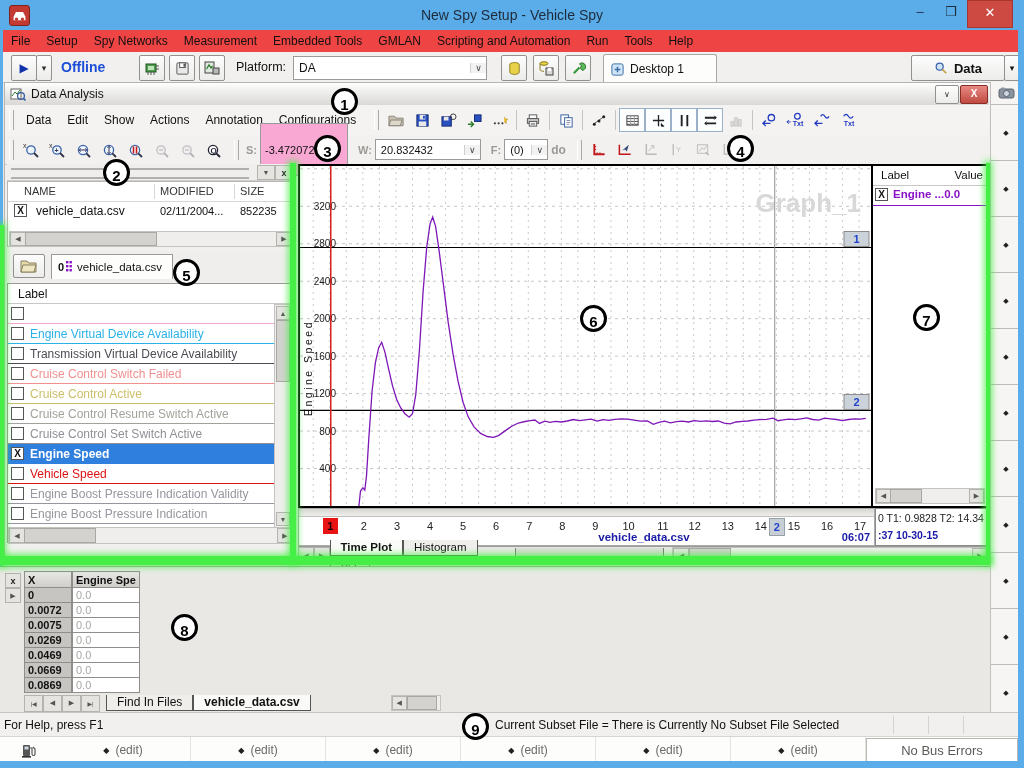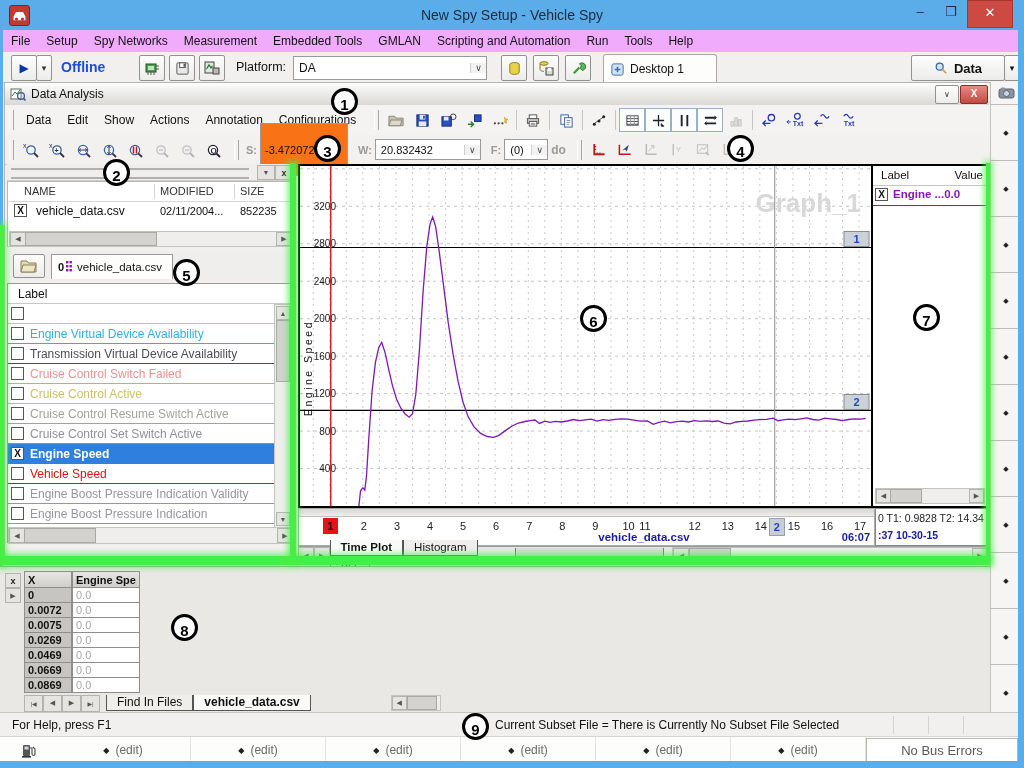--- a/index.html
+++ b/index.html
@@ -6,41 +6,41 @@
   #screen{position:relative;width:1024px;height:768px;overflow:hidden;
     font-family:"Liberation Sans",sans-serif;font-size:12px;color:#111;background:#e9e8e5}
   .abs{position:absolute}
   .flex{display:flex;align-items:center}
   
   .titlebar{left:0;top:0;width:1024px;height:30px;background:#5badea}
   .title-text{width:100%;text-align:center;line-height:30px;font-size:14px;color:#1d2b3a}
   .winbtn{top:0;height:26px;text-align:center;line-height:24px;color:#1d2b3a;font-size:13px}
   .winbtn.close{background:#cc4a42;color:#fff;border:1px solid #a83730}
   
-  .menubar{left:3px;top:30px;width:1015px;height:22px;background:#f0abfc;border-bottom:1px solid #d9d8d6}
+  .menubar{left:3px;top:30px;width:1015px;height:22px;background:#ef4444;border-bottom:1px solid #d9d8d6}
   .menu-item{padding:0 8px;line-height:22px;display:inline-block;cursor:default}
   
   .toolbar{left:3px;top:52px;width:1015px;height:30px;background:#f1f0ee;border-bottom:1px solid #cfcecb}
   .b3{background:linear-gradient(#fdfdfd,#ececea);border:1px solid #919191;border-radius:2px;
       display:inline-flex;align-items:center;justify-content:center}
   .combo{background:#fff;border:1px solid #9a9a9a;display:flex;align-items:center;font-size:12px}
   .combo .val{flex:1;padding:0 5px;white-space:nowrap;overflow:hidden}
   .combo .chev{width:15px;text-align:center;color:#444;font-size:9px;border-left:1px solid #d0d0d0;background:#f2f2f2}
   
   #da{left:4px;top:82px;width:986px;height:480px;background:#f1f0ee;border:1px solid #b6b5b2}
   .da-title{left:0;top:0;width:984px;height:22px;background:linear-gradient(#fefefe,#d9d8d5);
     border-bottom:1px solid #bdbcb9}
   .da-menurow{left:0;top:22px;width:984px;height:30px;background:#f4f3f1;border-bottom:1px solid #d4d3d0}
   .da-tb2{left:0;top:52px;width:984px;height:29px;background:#f2f1ef;border-bottom:1px solid #c9c8c5}
   .grip{width:3px;height:20px;border-left:1px solid #fff;border-right:1px solid #a8a8a8;margin:0 4px}
   .tbtn{width:24px;height:22px;display:inline-flex;align-items:center;justify-content:center;border:1px solid transparent}
   .tbtn.pressed{border:1px solid #9ab0c6;background:#fcfdff}
   .vsep{width:1px;height:20px;background:#c6c5c2;margin:0 3px}
   .glabel{color:#9a9a96;font-weight:bold;font-size:11px;margin:0 3px}
-  .field{background:#f97316;border:1px solid #9a9a9a;font-size:11px;padding:16px 4px;display:flex;align-items:center}
+  .field{background:#f9a8d4;border:1px solid #9a9a9a;font-size:11px;padding:16px 4px;display:flex;align-items:center}
   
   .hdrcell{font-size:11px;color:#333}
   .cb{width:13px;height:13px;background:#fff;border:1px solid #555;display:inline-block;
       text-align:center;line-height:12px;font-size:10px;font-weight:bold;color:#111;box-sizing:border-box}
   .lrow{height:19px;display:flex;align-items:center;white-space:nowrap;overflow:hidden;background:#fff}
   .lrow .cb{margin:0 6px 0 3px;flex:none}
   .lrow.sel{background:#2f7fdf}
   .lrow.sel .txt{color:#fff;font-weight:bold}
   .sbar{background:#efeeec;border:1px solid #c4c3c0}
   .sthumb{background:#d3d2cf;border:1px solid #a9a8a5}
@@ -622,21 +622,21 @@
           <span class="xtick" style="left: 23.774px; background: rgb(232, 20, 20); color: rgb(34, 0, 0); font-weight: bold; width: 15px; height: 16px; top: 9px; line-height: 16px;">1</span>
           <span class="xtick" style="left: 52.8563px;">2</span>
           <span class="xtick" style="left: 85.9386px;">3</span>
           <span class="xtick" style="left: 119.021px;">4</span>
           <span class="xtick" style="left: 152.103px;">5</span>
           <span class="xtick" style="left: 185.185px;">6</span>
           <span class="xtick" style="left: 218.268px;">7</span>
           <span class="xtick" style="left: 251.35px;">8</span>
           <span class="xtick" style="left: 284.432px;">9</span>
           <span class="xtick" style="left: 317.514px;">10</span>
-          <span class="xtick" style="left: 334px;">11</span>
+          <span class="xtick" style="left: 352px;">11</span>
           <span class="xtick" style="left: 383.679px;">12</span>
           <span class="xtick" style="left: 416.761px;">13</span>
           <span class="xtick" style="left: 449.844px;">14</span>
           <span class="xtick" style="left: 482.926px;">15</span>
           <span class="xtick" style="left: 516.008px;">16</span>
           <span class="xtick" style="left: 549.09px;">17</span>
           <span class="xtick" style="background: rgb(200, 206, 214); border: 1px solid rgb(152, 160, 168); color: rgb(34, 68, 204); font-weight: bold; width: 14px; height: 16px; top: 9px; line-height: 16px; left: 469.731px;">2</span>
         </div>
       <div class="abs" style="left:285px;top:22px;width:120px;text-align:center;color:#1a1aa8;font-weight:bold;font-size:11.5px">vehicle_data.csv</div>
       <div class="abs" style="left:505px;top:22px;width:66px;text-align:right;color:#1a1aa8;font-weight:bold;font-size:11px">06:07</div>
@@ -709,21 +709,21 @@
       <span class="sarrow" style="width:17px;height:15px;font-size:6px">▶|</span>
       <span id="dock-tabs" style="margin-left:6px"><span class="gtab" style="font-size: 12px;">Find In Files</span><span class="gtab active" style="font-size: 12px;">vehicle_data.csv</span></span>
       <span class="sbar flex" style="margin-left:80px;width:48px;height:14px">
         <span class="sarrow" style="width:13px;height:12px">◀</span>
         <span class="sthumb" style="width:28px;height:12px"></span>
       </span>
     </div>
   </div>
 
   <div class="abs" id="status">
-    <span class="abs" style="left:12px;top:5px">For Help, press F1</span>
+    <span class="abs" style="left:4px;top:5px">For Help, press F1</span>
     <span class="abs" style="left:495px;top:5px">Current Subset File = There is Currently No Subset File Selected</span>
     <span class="abs" style="left:893px;top:3px;width:1px;height:18px;background:#d4d3d0"></span>
     <span class="abs" style="left:928px;top:3px;width:1px;height:18px;background:#d4d3d0"></span>
     <span class="abs" style="left:963px;top:3px;width:1px;height:18px;background:#d4d3d0"></span>
   </div>
 
   <div class="abs flex" id="botbar">
     <span style="width:56px;display:flex;justify-content:center">
       <svg width="15" height="16" viewBox="0 0 15 16">
           <rect x="2" y="3" width="7" height="11" rx="1" fill="#555"></rect>

